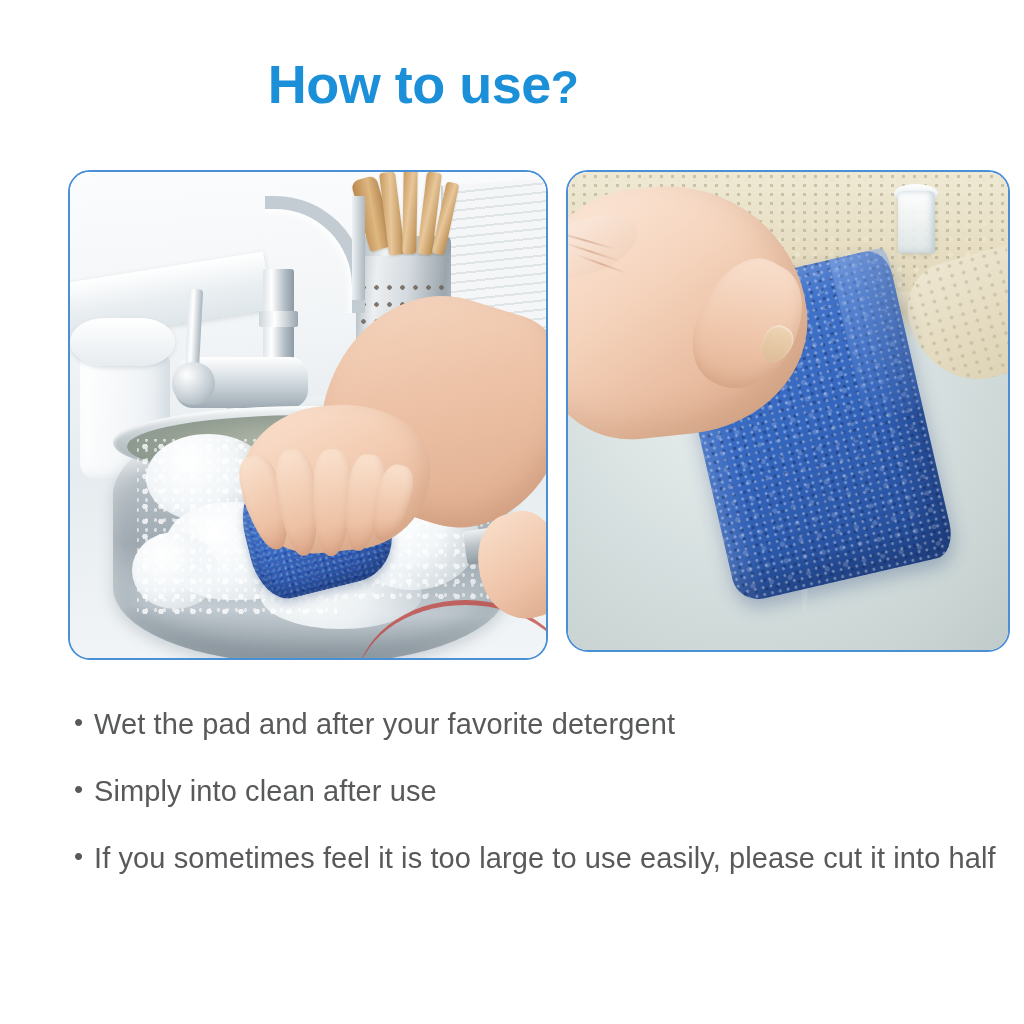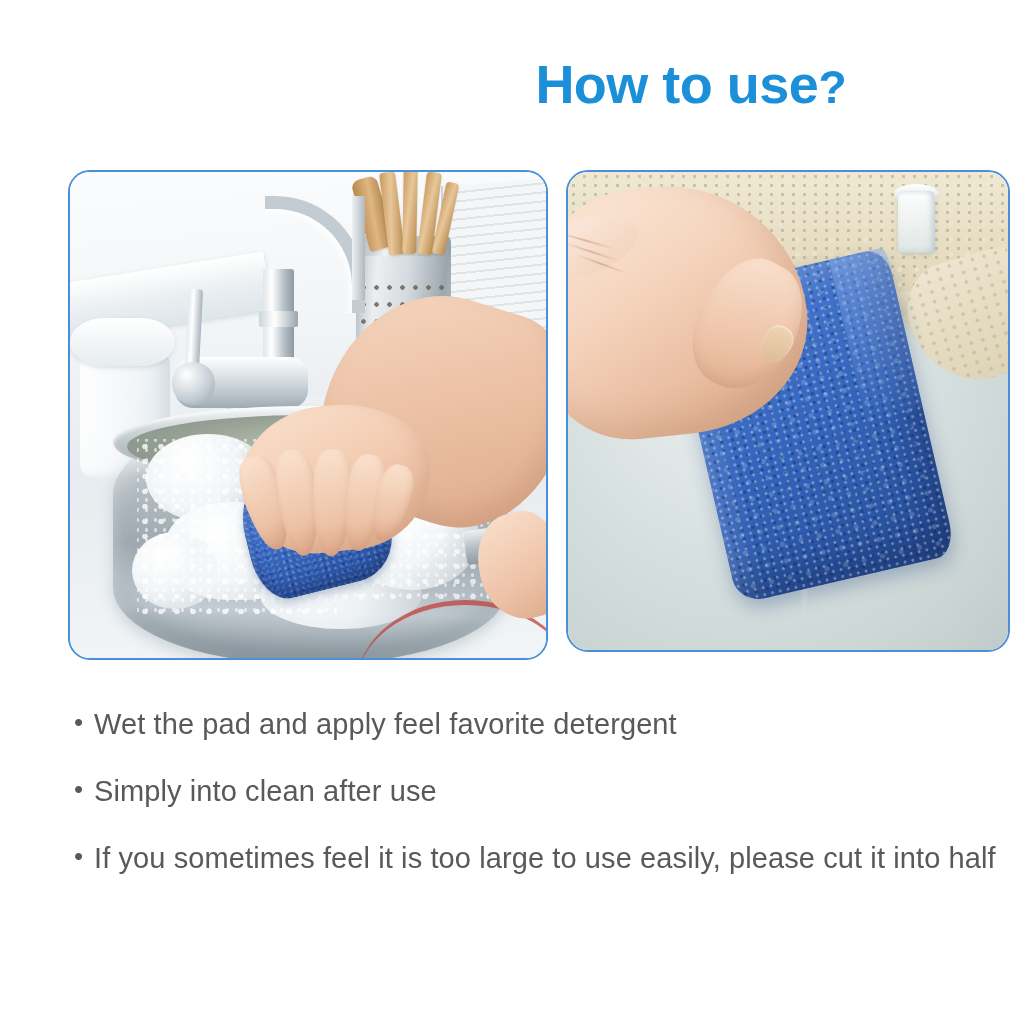--- a/index.html
+++ b/index.html
@@ -15,21 +15,21 @@
     position:relative;
     width:1024px; height:1024px;
     background:#ffffff;
   }
 
   
   #title {
     position:absolute;
     left:0; top:56px;
     width:846px;
-    text-align:right;
+    text-align:center;
     font-size:54px;
     font-weight:bold;
     letter-spacing:-0.5px;
     color:#1b8fd8;
     line-height:1.05;
     white-space:nowrap;
   }
   #title .qmark { font-size:46px; font-weight:bold; }
 
   
@@ -523,21 +523,21 @@
       </div>
       <div id="ph-r-thumb"></div>
       <div id="ph-r-nail"></div>
     </div>
   </div>
 
   <div id="bullets">
 
     <div class="bullet" id="bullet-1">
       <span class="dot">•</span>
-      <span class="txt">Wet the pad and apply feel favorite detergent</span>
+      <span class="txt">Wet the pad and after your favorite detergent</span>
     </div>
 
     <div class="bullet" id="bullet-2">
       <span class="dot">•</span>
       <span class="txt">Simply into clean after use</span>
     </div>
 
     <div class="bullet" id="bullet-3">
       <span class="dot">•</span>
       <span class="txt">If you sometimes feel it is too large to  use easily,  please cut it into half</span>

